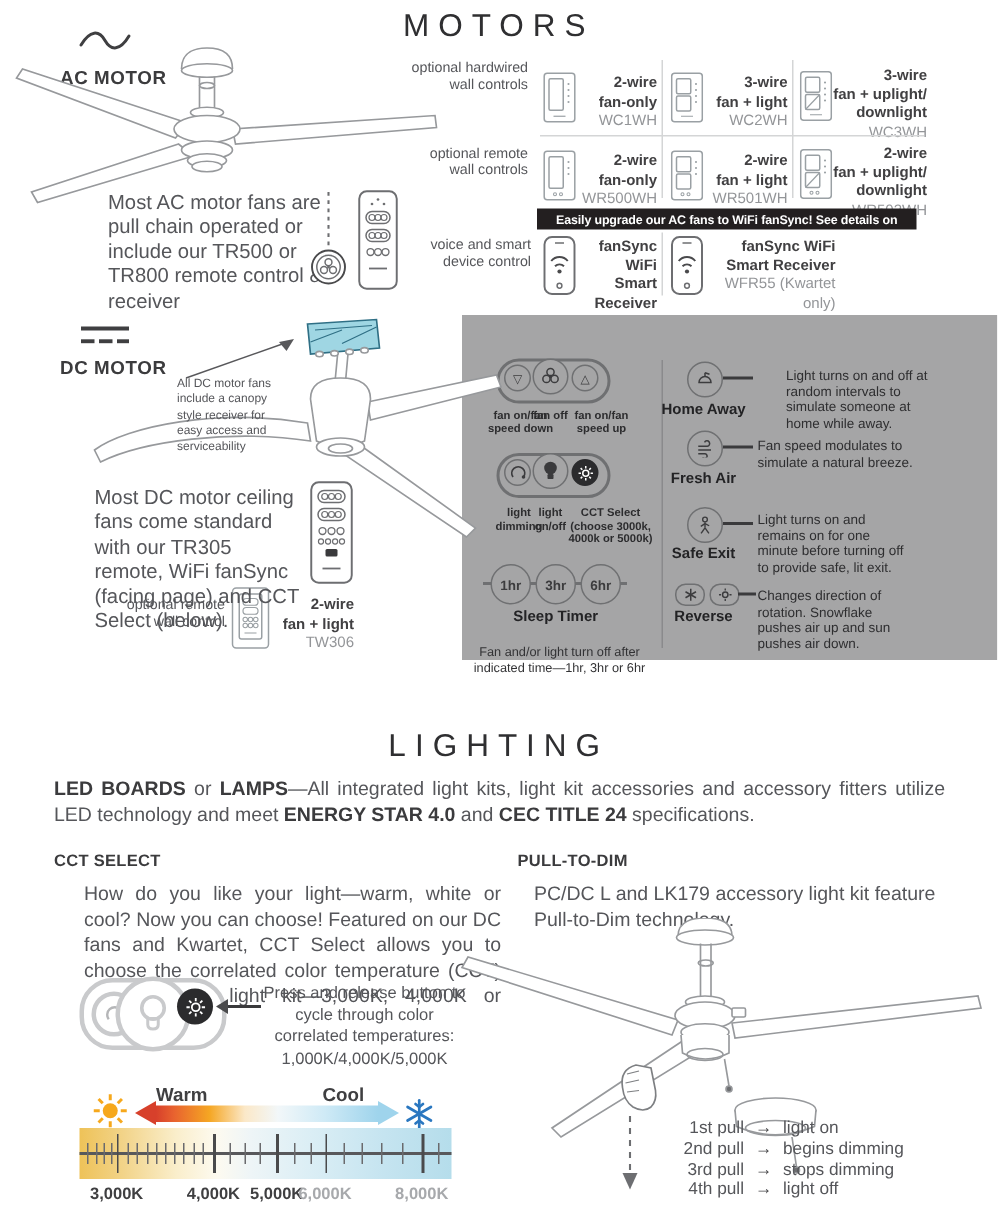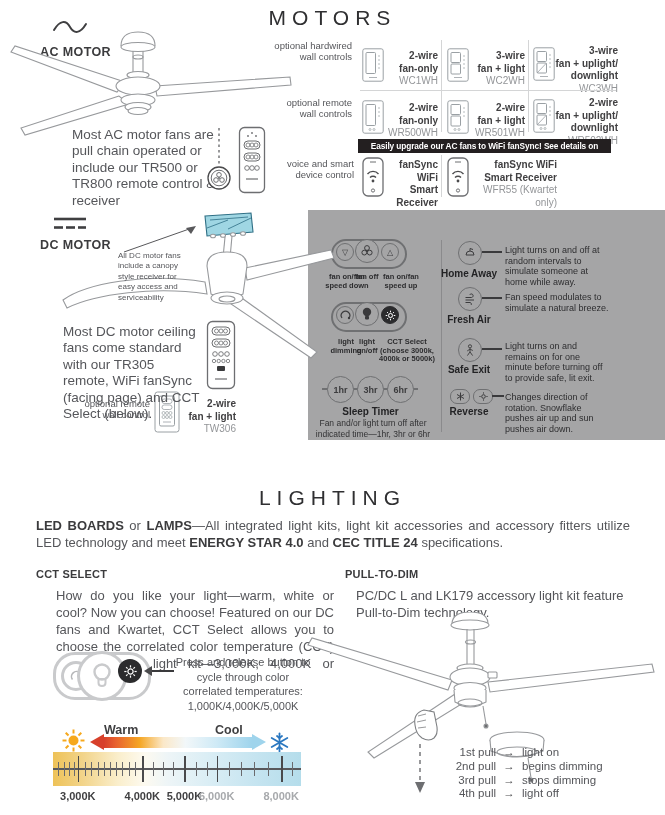--- a/index.html
+++ b/index.html
@@ -15,21 +15,21 @@
   .vline{position:absolute;width:1px;background:#d4d5d6;}
   .hline{position:absolute;height:1px;background:#d4d5d6;}
   .banner{position:absolute;background:#231f20;color:#fff;font-size:8.3px;font-weight:bold;
           text-align:center;line-height:14px;letter-spacing:-0.1px;}
   .panel{position:absolute;background:#a5a5a6;}
   .panel-title{position:absolute;font-size:12px;font-weight:bold;color:#28282a;text-align:center;letter-spacing:.3px;}
   .pill{position:absolute;border:2px solid #6f7072;border-radius:16px;}
   .bc{position:absolute;border:1.6px solid #6f7072;border-radius:50%;background:#a5a5a6;
       display:flex;align-items:center;justify-content:center;color:#3c3c3e;}
   .pl{position:absolute;font-size:7.5px;font-weight:bold;color:#2c2c2e;text-align:center;line-height:1.15;}
-  .timer-txt{position:absolute;font-size:8.5px;color:#323234;text-align:center;line-height:1.25;}
+  .timer-txt{position:absolute;font-size:8.5px;color:#323234;text-align:center;line-height:1.25;margin-top:11px;}
   .fname{position:absolute;font-size:10px;font-weight:bold;color:#232325;text-align:center;}
   .ftext{position:absolute;font-size:9px;line-height:1.18;color:#2e2e30;}
   .conn{position:absolute;height:1.5px;background:#3a3a3c;}
   .para{font-size:13px;line-height:1.3;color:#55565a;text-align:justify;}
   .para b{color:#3b3b3d;}
   .desc{font-size:13.5px;line-height:1.22;color:#55565a;}
   .h-sm{font-size:11px;font-weight:bold;color:#3b3b3d;letter-spacing:.2px;}
   .callout{position:absolute;font-size:11px;line-height:1.32;color:#55565a;text-align:center;}
   .wc-label{position:absolute;font-size:12.5px;font-weight:bold;color:#3f3f41;}
   .grad-arrow{position:absolute;height:11px;
@@ -305,21 +305,21 @@
 
   <div class="bc" style="left:458px;top:241px;width:22px;height:22px;z-index:2;">
     <svg width="12" height="12" viewBox="-6 -6 12 12">
         <path d="M-4,2 a4,4 0 0 1 8,0 z" fill="none" stroke="#3c3c3e" stroke-width="1"></path>
         <line x1="0" y1="-2" x2="0" y2="-4.5" stroke="#3c3c3e" stroke-width="1"></line>
         <line x1="0" y1="-4.5" x2="3" y2="-3.5" stroke="#3c3c3e" stroke-width="1"></line>
       </svg>
   </div>
   <div class="fname" style="left:437px;top:268px;width:64px;z-index:2;">Home Away</div>
   <div class="conn" style="left:482px;top:251px;width:20px;z-index:2;"></div>
-  <div class="ftext" style="left:505px;top:245px;width:102px;z-index:2;">Light turns on and off at random intervals to simulate someone at home while away.</div>
+  <div class="ftext" style="left:524px;top:245px;width:102px;z-index:2;">Light turns on and off at random intervals to simulate someone at home while away.</div>
 
   <div class="bc" style="left:458px;top:287px;width:22px;height:22px;z-index:2;">
     <svg width="12" height="12" viewBox="-6 -6 12 12">
         <path d="M-4.5,-1.5 h6 a1.8,1.8 0 1 0 -1.8,-2.6" fill="none" stroke="#3c3c3e" stroke-width="1"></path>
         <path d="M-4.5,1 h8.5" fill="none" stroke="#3c3c3e" stroke-width="1"></path>
         <path d="M-4.5,3.5 h4.5 a1.6,1.6 0 1 1 -1.6,2.4" fill="none" stroke="#3c3c3e" stroke-width="1"></path>
       </svg>
   </div>
   <div class="fname" style="left:437px;top:314px;width:64px;z-index:2;">Fresh Air</div>
   <div class="conn" style="left:482px;top:297px;width:20px;z-index:2;"></div>

